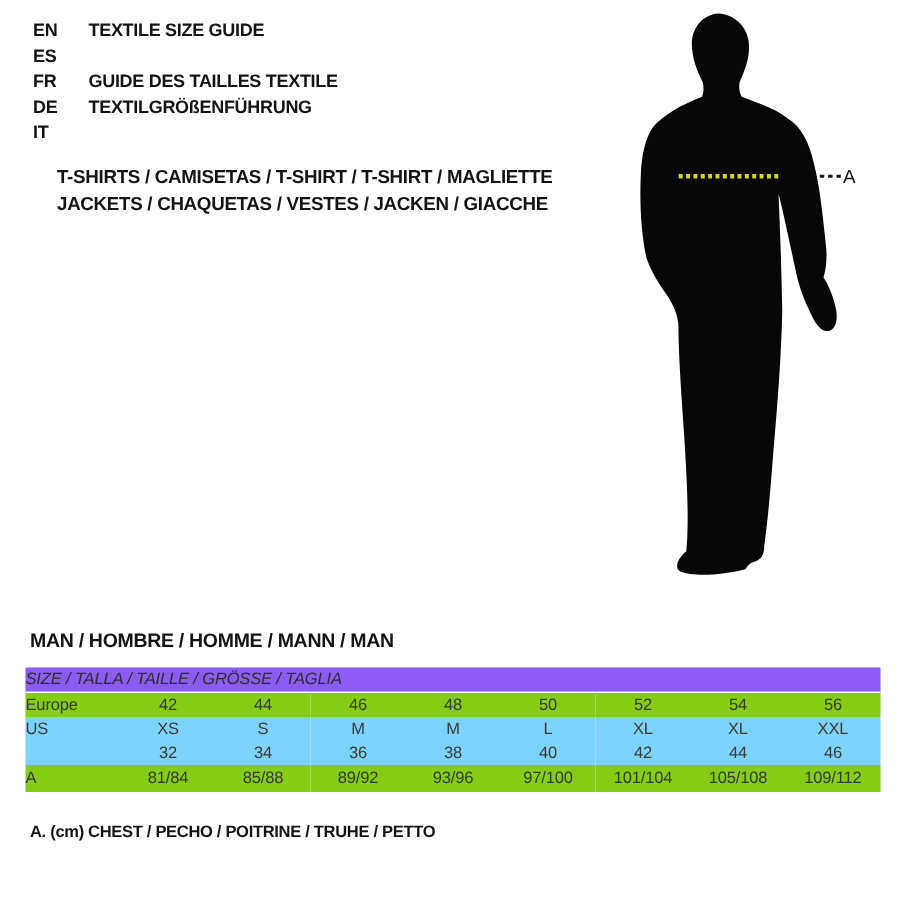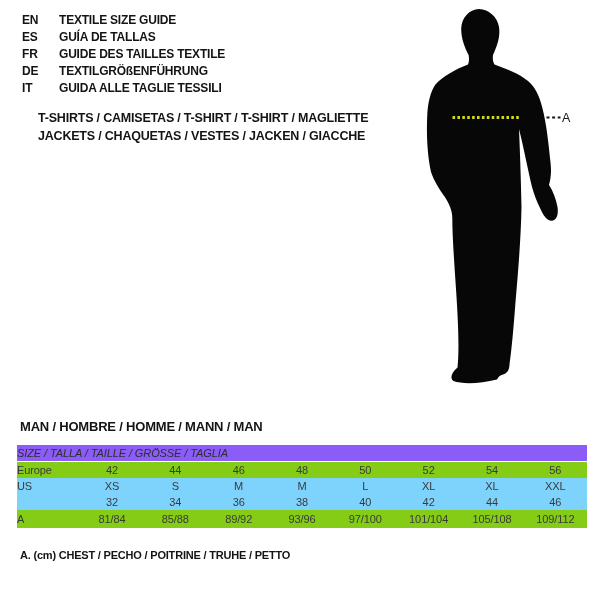--- a/index.html
+++ b/index.html
@@ -107,33 +107,31 @@
 
 <div class="canvas">
 
   <div class="lang-block">
     <div class="lang-row">
       <span class="lang-code">EN</span>
       <span class="lang-label">TEXTILE SIZE GUIDE</span>
     </div>
     <div class="lang-row">
       <span class="lang-code">ES</span>
-      <span class="lang-label">GUÍA DE TALLAS</span>
     </div>
     <div class="lang-row">
       <span class="lang-code">FR</span>
       <span class="lang-label">GUIDE DES TAILLES TEXTILE</span>
     </div>
     <div class="lang-row">
       <span class="lang-code">DE</span>
       <span class="lang-label">TEXTILGRÖßENFÜHRUNG</span>
     </div>
     <div class="lang-row">
       <span class="lang-code">IT</span>
-      <span class="lang-label">GUIDA ALLE TAGLIE TESSILI</span>
     </div>
   </div>
 
   <div class="category-block">
     <div class="category-line">T-SHIRTS / CAMISETAS / T-SHIRT / T-SHIRT / MAGLIETTE</div>
     <div class="category-line">JACKETS / CHAQUETAS / VESTES / JACKEN / GIACCHE</div>
   </div>
 
   <svg class="figure-svg" viewBox="0 0 600 600" xmlns="http://www.w3.org/2000/svg">
     <path fill="#070707" d="

